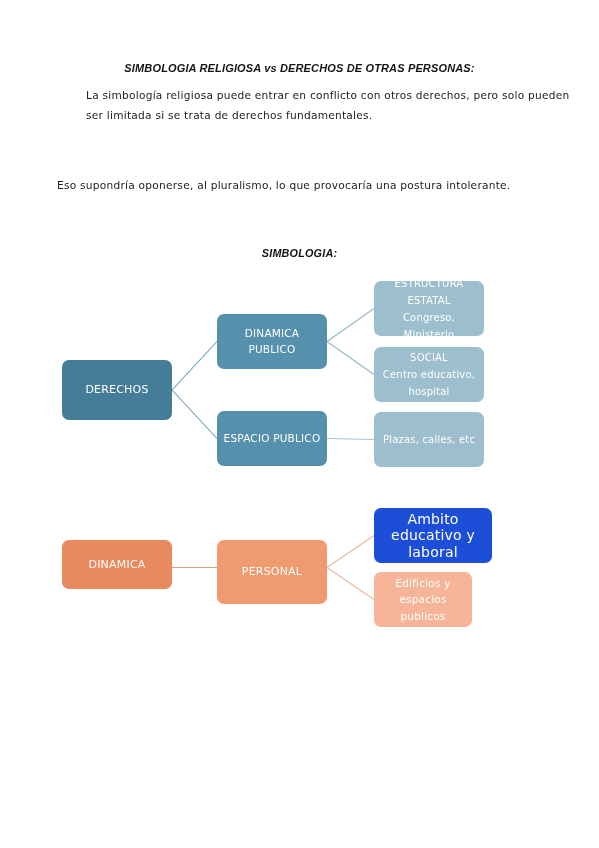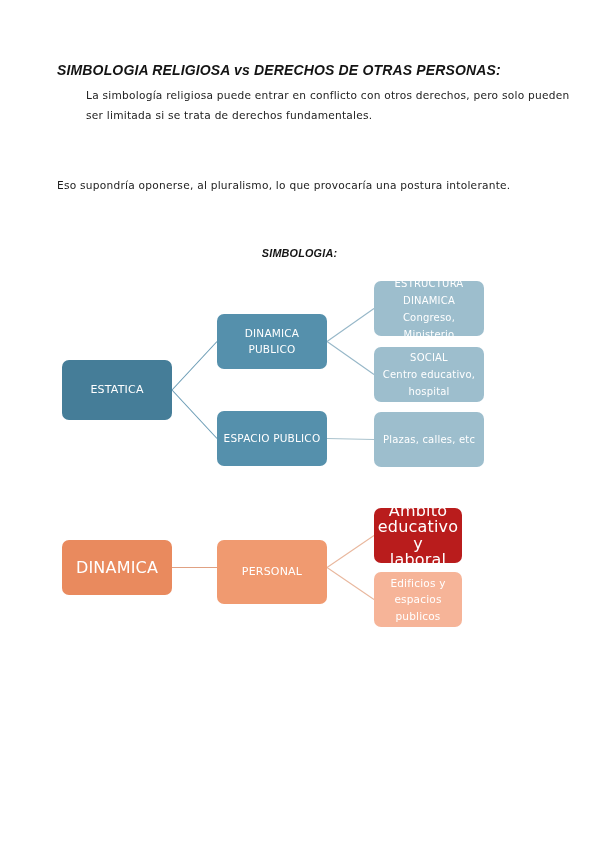--- a/index.html
+++ b/index.html
@@ -25,22 +25,22 @@
     height: 848px;
     background: #ffffff;
   }
 
   
   .doc-title {
     position: absolute;
     left: 57px;
     top: 62px;
     width: 485px;
-    text-align: left;
-    font-size: 14px;
+    text-align: center;
+    font-size: 11px;
     font-weight: bold;
     font-style: italic;
     letter-spacing: 0.15px;
     color: #141414;
     font-family: "Liberation Sans", sans-serif;
   }
 
   .para {
     position: absolute;
     left: 57px;
@@ -139,41 +139,41 @@
   .n-plazas {
     left: 374px; top: 412px;
     width: 110px; height: 55px;
     background: #9dbecd;
     font-size: 10px;
   }
 
   
   .n-dinamica {
     left: 62px; top: 540px;
-    width: 110px; height: 55px;
+    width: 110px; height: 49px;
     background: #e98a5e;
-    font-size: 16px;
+    font-size: 11px;
     border-radius: 7px;
   }
   .n-personal {
     left: 217px; top: 540px;
     width: 110px; height: 64px;
     background: #f09a70;
     font-size: 11px;
   }
   .n-ambito {
     left: 374px; top: 508px;
-    width: 88px; height: 55px;
-    background: #b91c1c;
-    font-size: 16px;
+    width: 118px; height: 55px;
+    background: #1d4ed8;
+    font-size: 14px;
     line-height: 16.5px;
   }
   .n-edificios {
     left: 374px; top: 572px;
-    width: 88px; height: 55px;
+    width: 98px; height: 55px;
     background: #f6b498;
     font-size: 10.5px;
     line-height: 16.5px;
   }
 
   .node-label {
     display: block;
     white-space: pre-line;
     width: 118px;
   }
@@ -214,34 +214,34 @@
       <line x1="327" y1="438.5" x2="374" y2="439.5" stroke="#a9c2cd" stroke-width="1.1"></line>
 
       <line x1="172" y1="567.5" x2="217" y2="567.5" stroke="#e0a183" stroke-width="1.1"></line>
 
       <line x1="327" y1="567.5" x2="374" y2="535.5" stroke="#e9b79d" stroke-width="1.1"></line>
 
       <line x1="327" y1="567.5" x2="374" y2="599.5" stroke="#e9b79d" stroke-width="1.1"></line>
     </svg>
 
     <div class="node n-estatica">
-      <span class="node-label">ESTATICA</span>
+      <span class="node-label">DERECHOS</span>
     </div>
 
     <div class="node n-edificio">
       <span class="node-label">DINAMICA PUBLICO</span>
     </div>
 
     <div class="node n-espacio">
       <span class="node-label">ESPACIO PUBLICO</span>
     </div>
 
     <div class="node n-estructura">
       <span class="node-label">ESTRUCTURA
-DINAMICA
+ESTATAL
 Congreso, Ministerio</span>
     </div>
 
     <div class="node n-social">
       <span class="node-label">SOCIAL
 Centro educativo,
 hospital</span>
     </div>
 
     <div class="node n-plazas">

